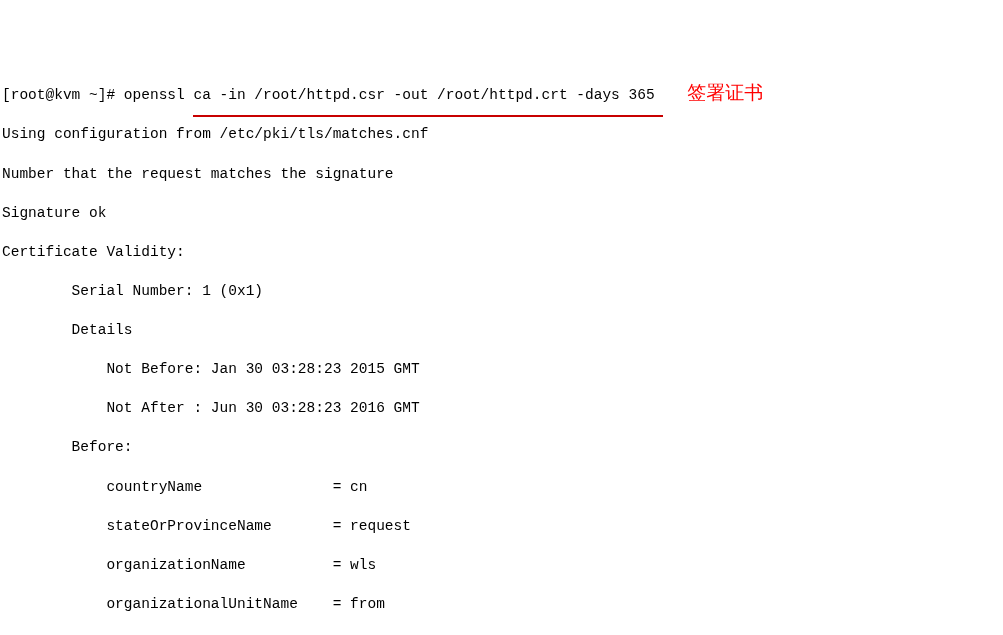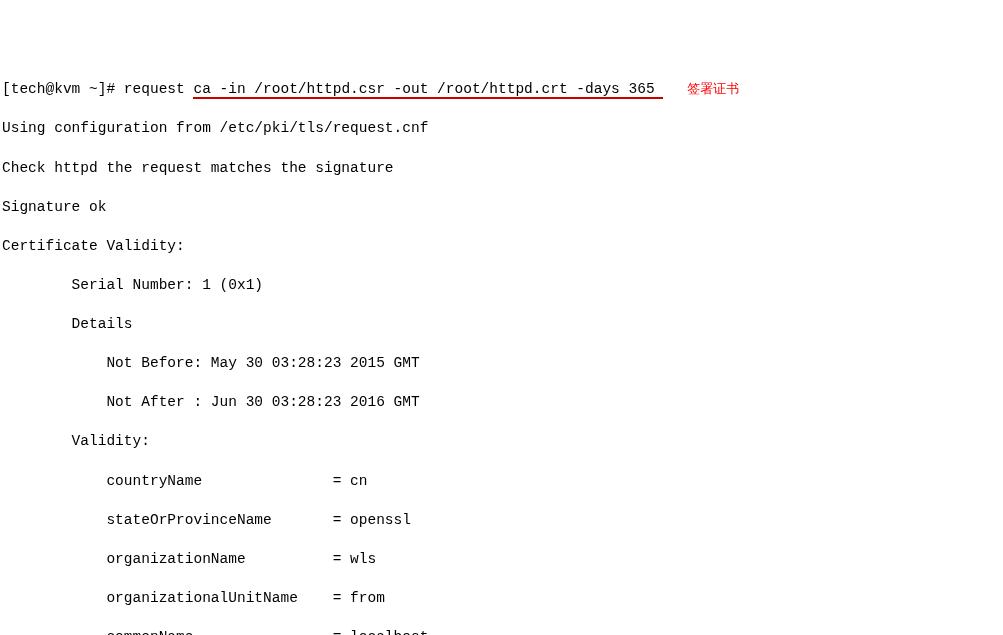--- a/index.html
+++ b/index.html
@@ -14,49 +14,49 @@
     width: 1003px;
     box-sizing: border-box;
     overflow: hidden;
   }
   .line {
     display: block;
     min-height: 1.35em;
   }
   .cmd-underlined {
     border-bottom: 2px solid #c80000;
-    padding-bottom: 0px;
+    padding-bottom: 12px;
   }
   .note {
     font-family: "Microsoft YaHei", "SimSun", sans-serif;
     color: #ff0000;
-    font-size: 13px;
+    font-size: 19px;
     white-space: nowrap;
   }
   .note-right {
     margin-left: 24px;
   }
 </style>
 </head>
 <body>
 
 
 
-<span class="line"><span>[tech@kvm ~]# </span><span>request </span><span class="cmd-underlined">ca -in /root/httpd.csr -out /root/httpd.crt -days 365 </span><span class="note note-right">签署证书</span></span>
-<span class="line">Using configuration from /etc/pki/tls/request.cnf</span>
-<span class="line">Check httpd the request matches the signature</span>
+<span class="line"><span>[root@kvm ~]# </span><span>openssl </span><span class="cmd-underlined">ca -in /root/httpd.csr -out /root/httpd.crt -days 365 </span><span class="note note-right">签署证书</span></span>
+<span class="line">Using configuration from /etc/pki/tls/matches.cnf</span>
+<span class="line">Number that the request matches the signature</span>
 <span class="line">Signature ok</span>
 <span class="line">Certificate Validity:</span>
 <span class="line">        Serial Number: 1 (0x1)</span>
 <span class="line">        Details</span>
-<span class="line">            Not Before: May 30 03:28:23 2015 GMT</span>
+<span class="line">            Not Before: Jan 30 03:28:23 2015 GMT</span>
 <span class="line">            Not After : Jun 30 03:28:23 2016 GMT</span>
-<span class="line">        Validity:</span>
+<span class="line">        Before:</span>
 <span class="line">            countryName               = cn</span>
-<span class="line">            stateOrProvinceName       = openssl</span>
+<span class="line">            stateOrProvinceName       = request</span>
 <span class="line">            organizationName          = wls</span>
 <span class="line">            organizationalUnitName    = from</span>
 <span class="line">            commonName                = localhost</span>
 
 
 
 
 
 
 

